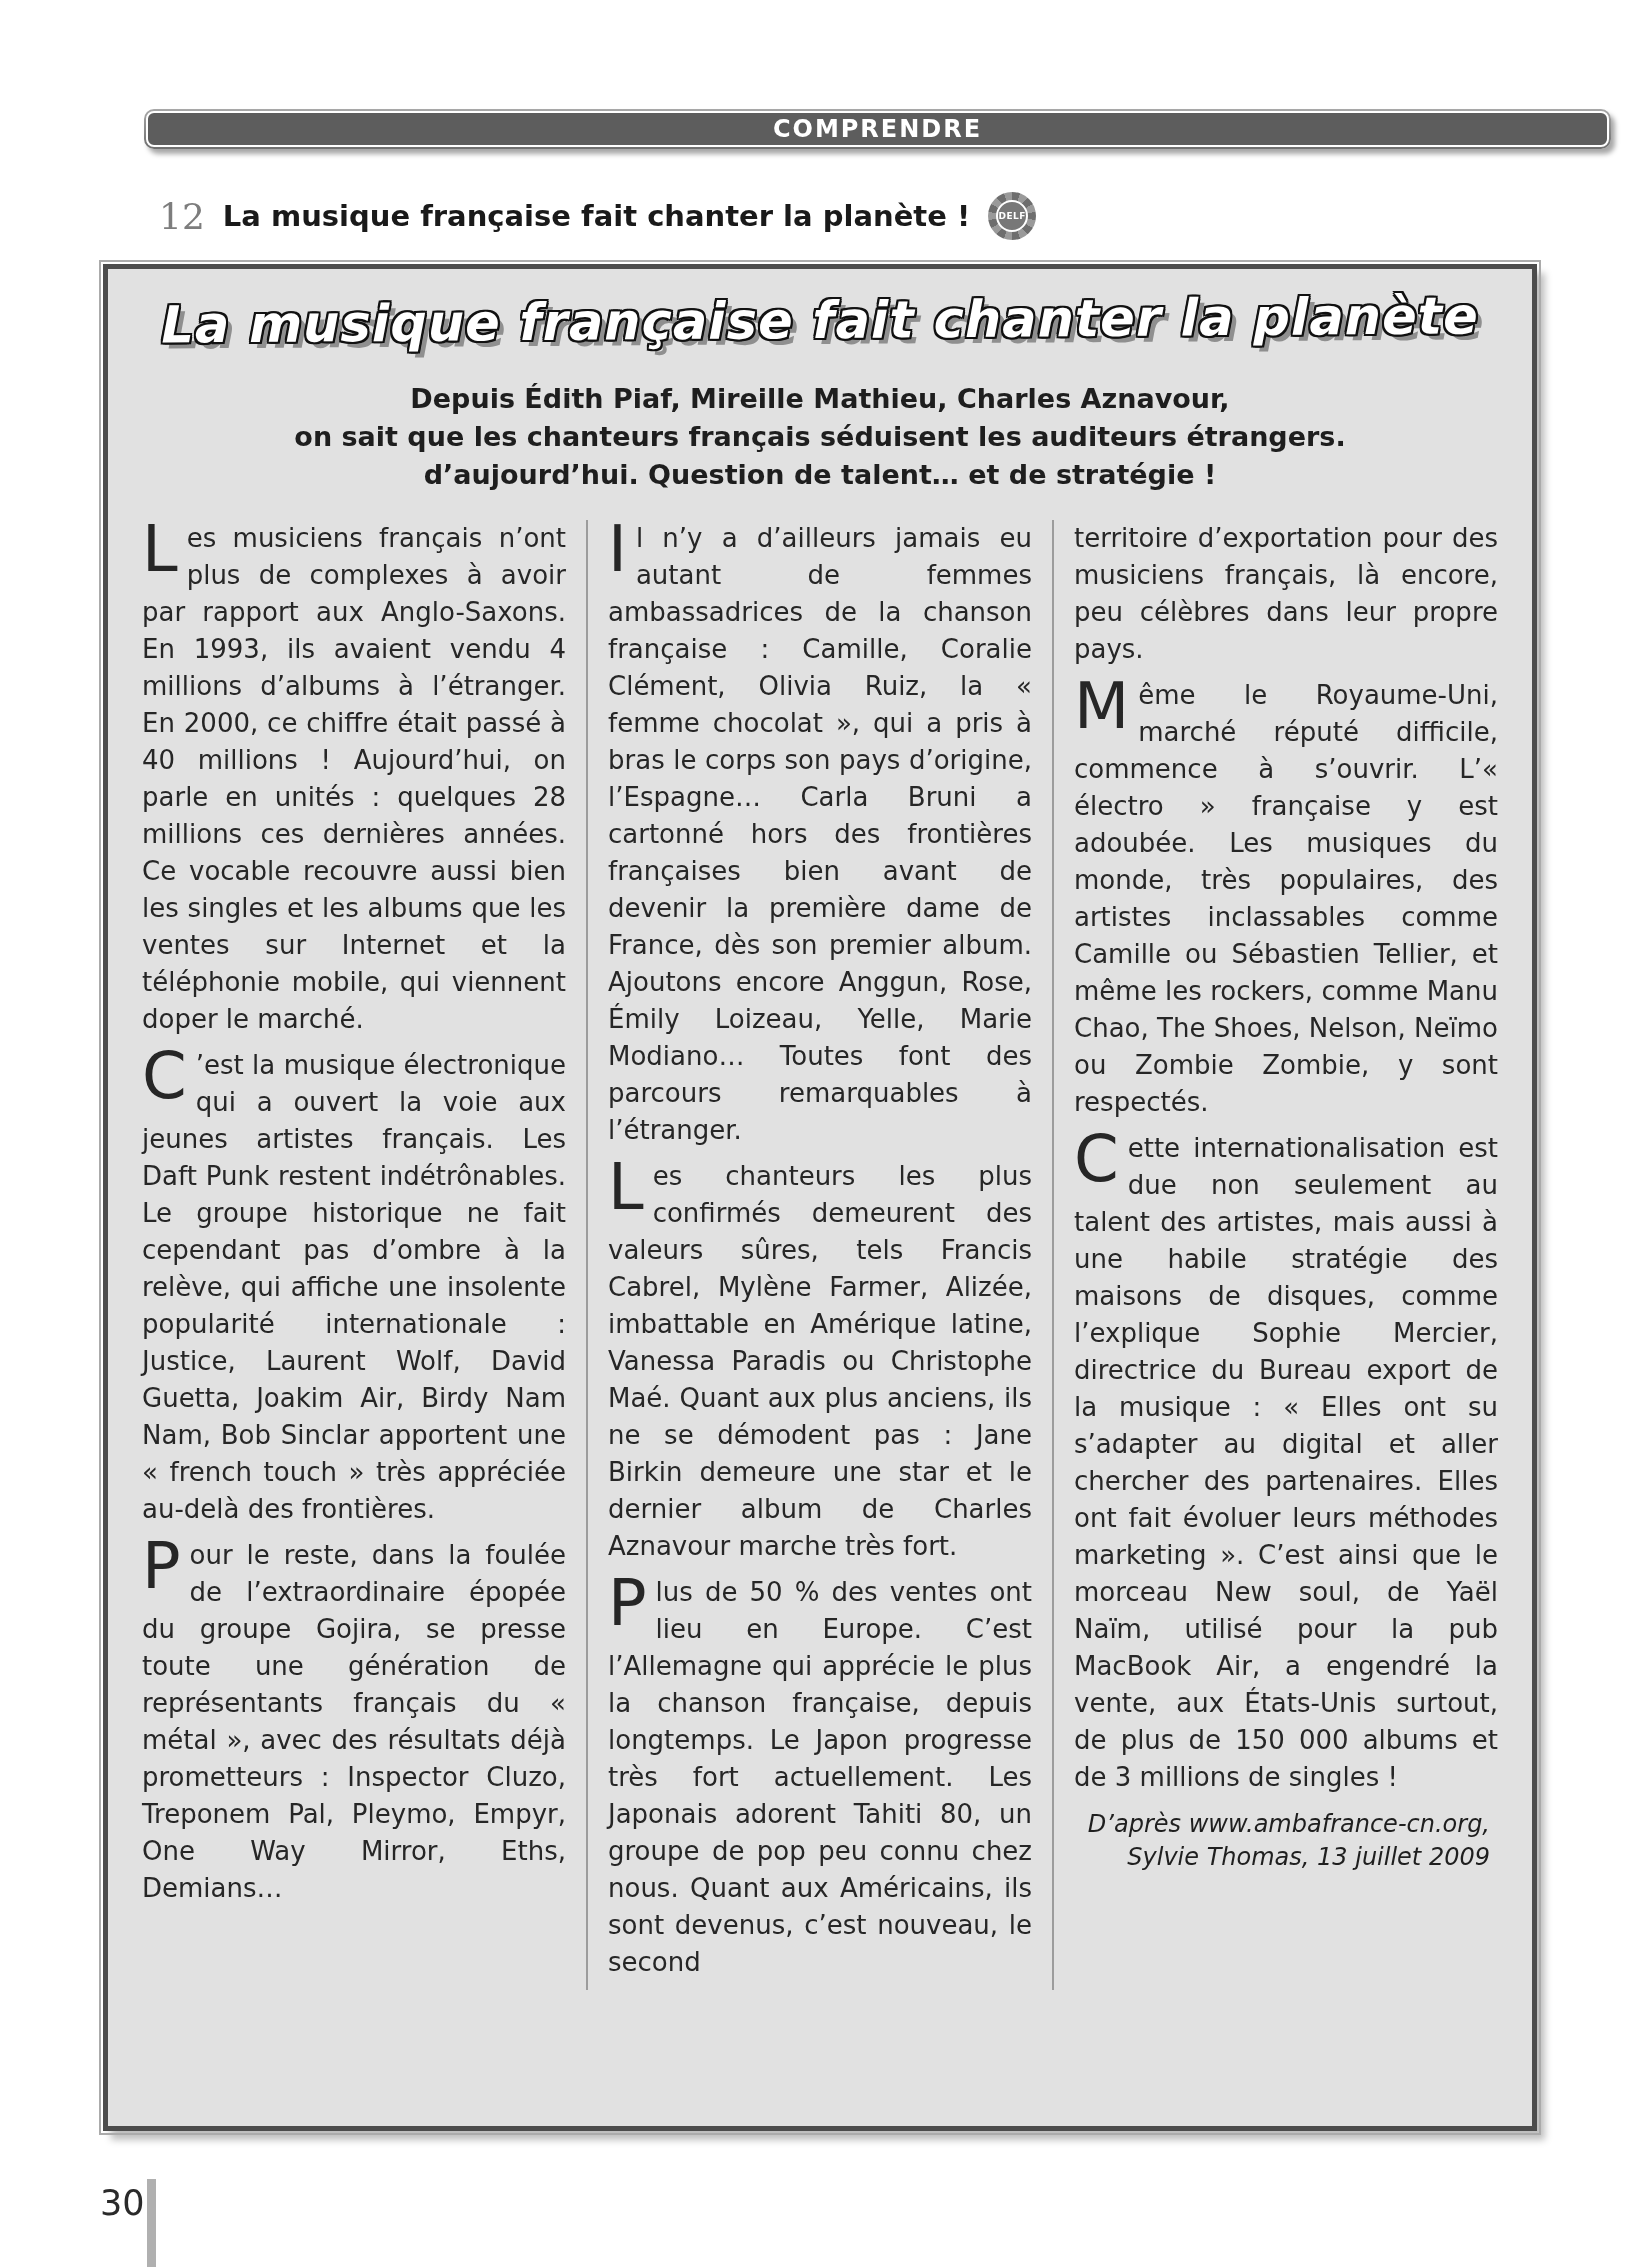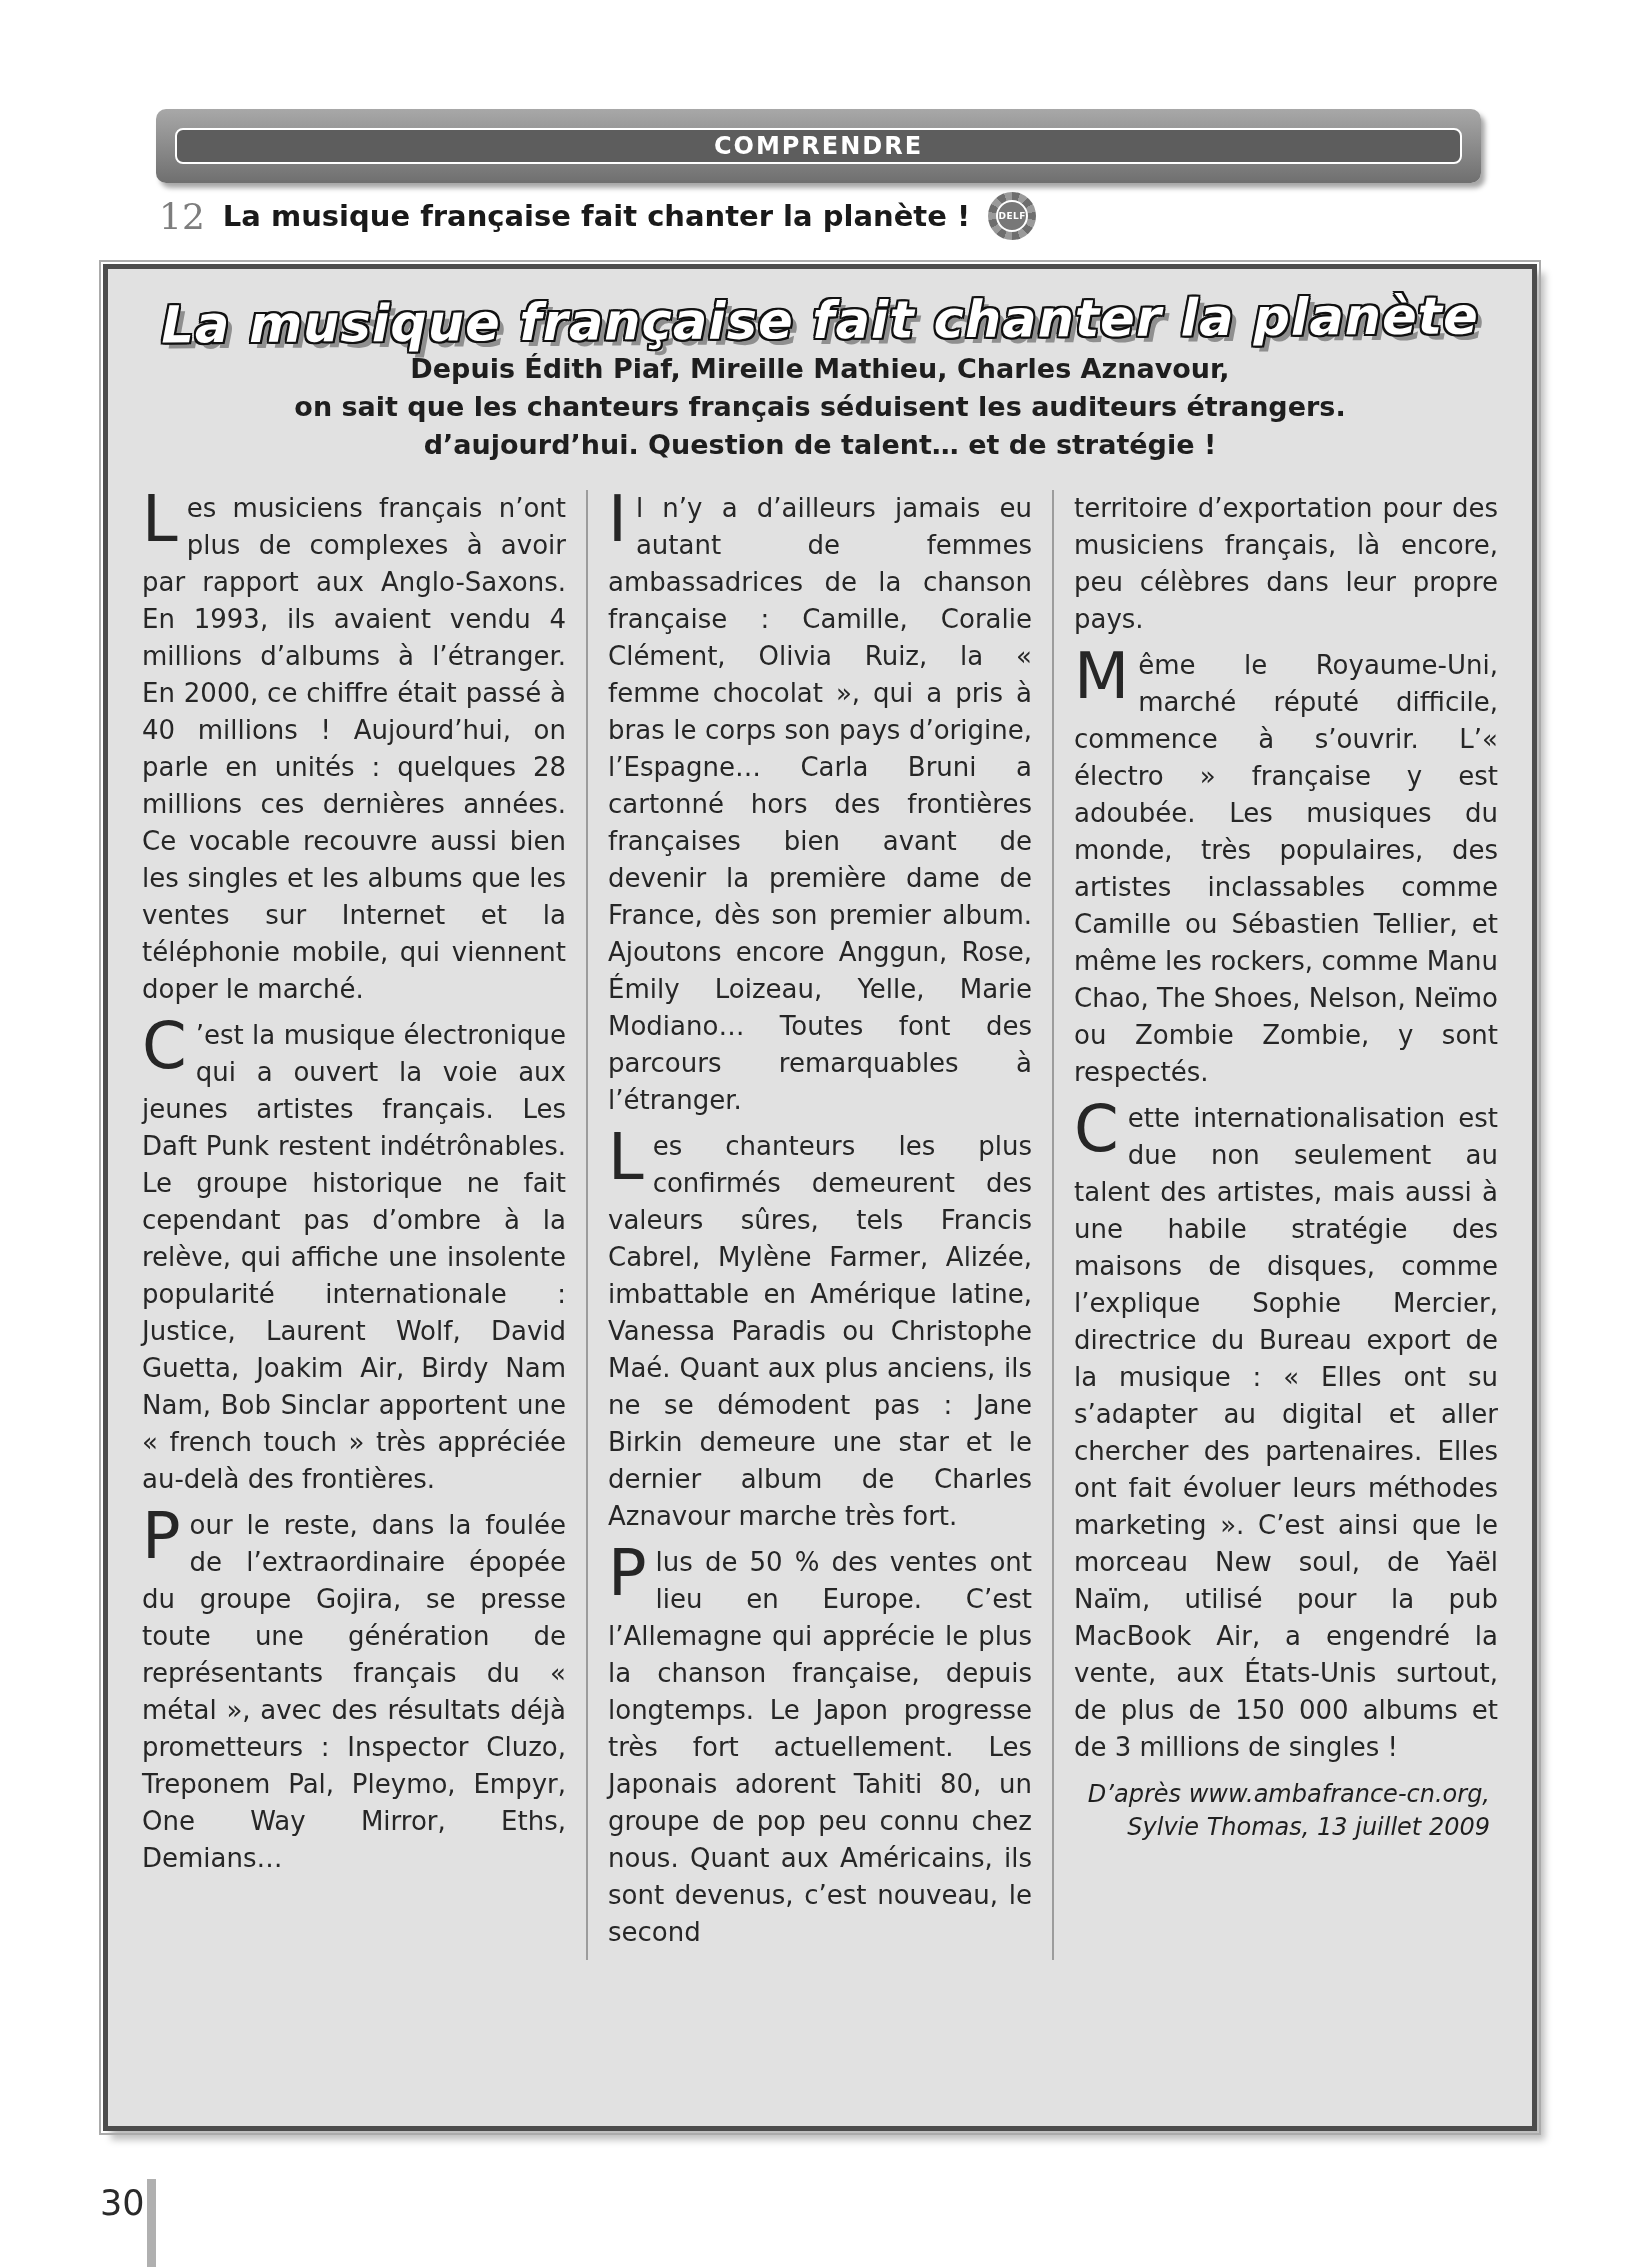--- a/index.html
+++ b/index.html
@@ -7,24 +7,24 @@
   .page {
     position:relative;
     width:1643px; height:2268px;
     background:#ffffff;
     font-family:"DejaVu Sans", sans-serif;
     overflow:hidden;
   }
 
   
   .banner {
-    position:absolute; left:156px; top:109px; width:1325px;
+    position:absolute; left:144px; top:109px; width:1467px;
     background:linear-gradient(#a8a8a8,#6f6f6f);
     border-radius:10px;
-    padding:19px;
+    padding:2px;
     box-shadow:4px 5px 5px rgba(0,0,0,0.35);
   }
   .banner-inner {
     background:#5d5d5d;
     border:2px solid #ffffff;
     border-radius:8px;
     color:#ffffff;
     text-align:center;
     font-weight:bold;
     font-size:24px;
@@ -81,20 +81,21 @@
     text-shadow:
       -2px -2px 0 #111, 0 -2px 0 #111, 2px -2px 0 #111,
       -2px 0 0 #111, 2px 0 0 #111,
       -2px 2px 0 #111, 0 2px 0 #111, 2px 2px 0 #111,
       6px 6px 0 #8f8f8f;
     transform:rotate(-0.4deg);
     margin-top:4px;
   }
 
   .intro {
+    margin-top:30px;
     text-align:center;
     font-weight:bold;
     font-size:27px;
     line-height:38px;
     color:#1e1e1e;
   }
 
   .cols { display:flex; margin-top:26px; }
   .col { flex:1 1 0; padding:0 20px; min-width:0; }
   .col:first-child { padding-left:4px; }

